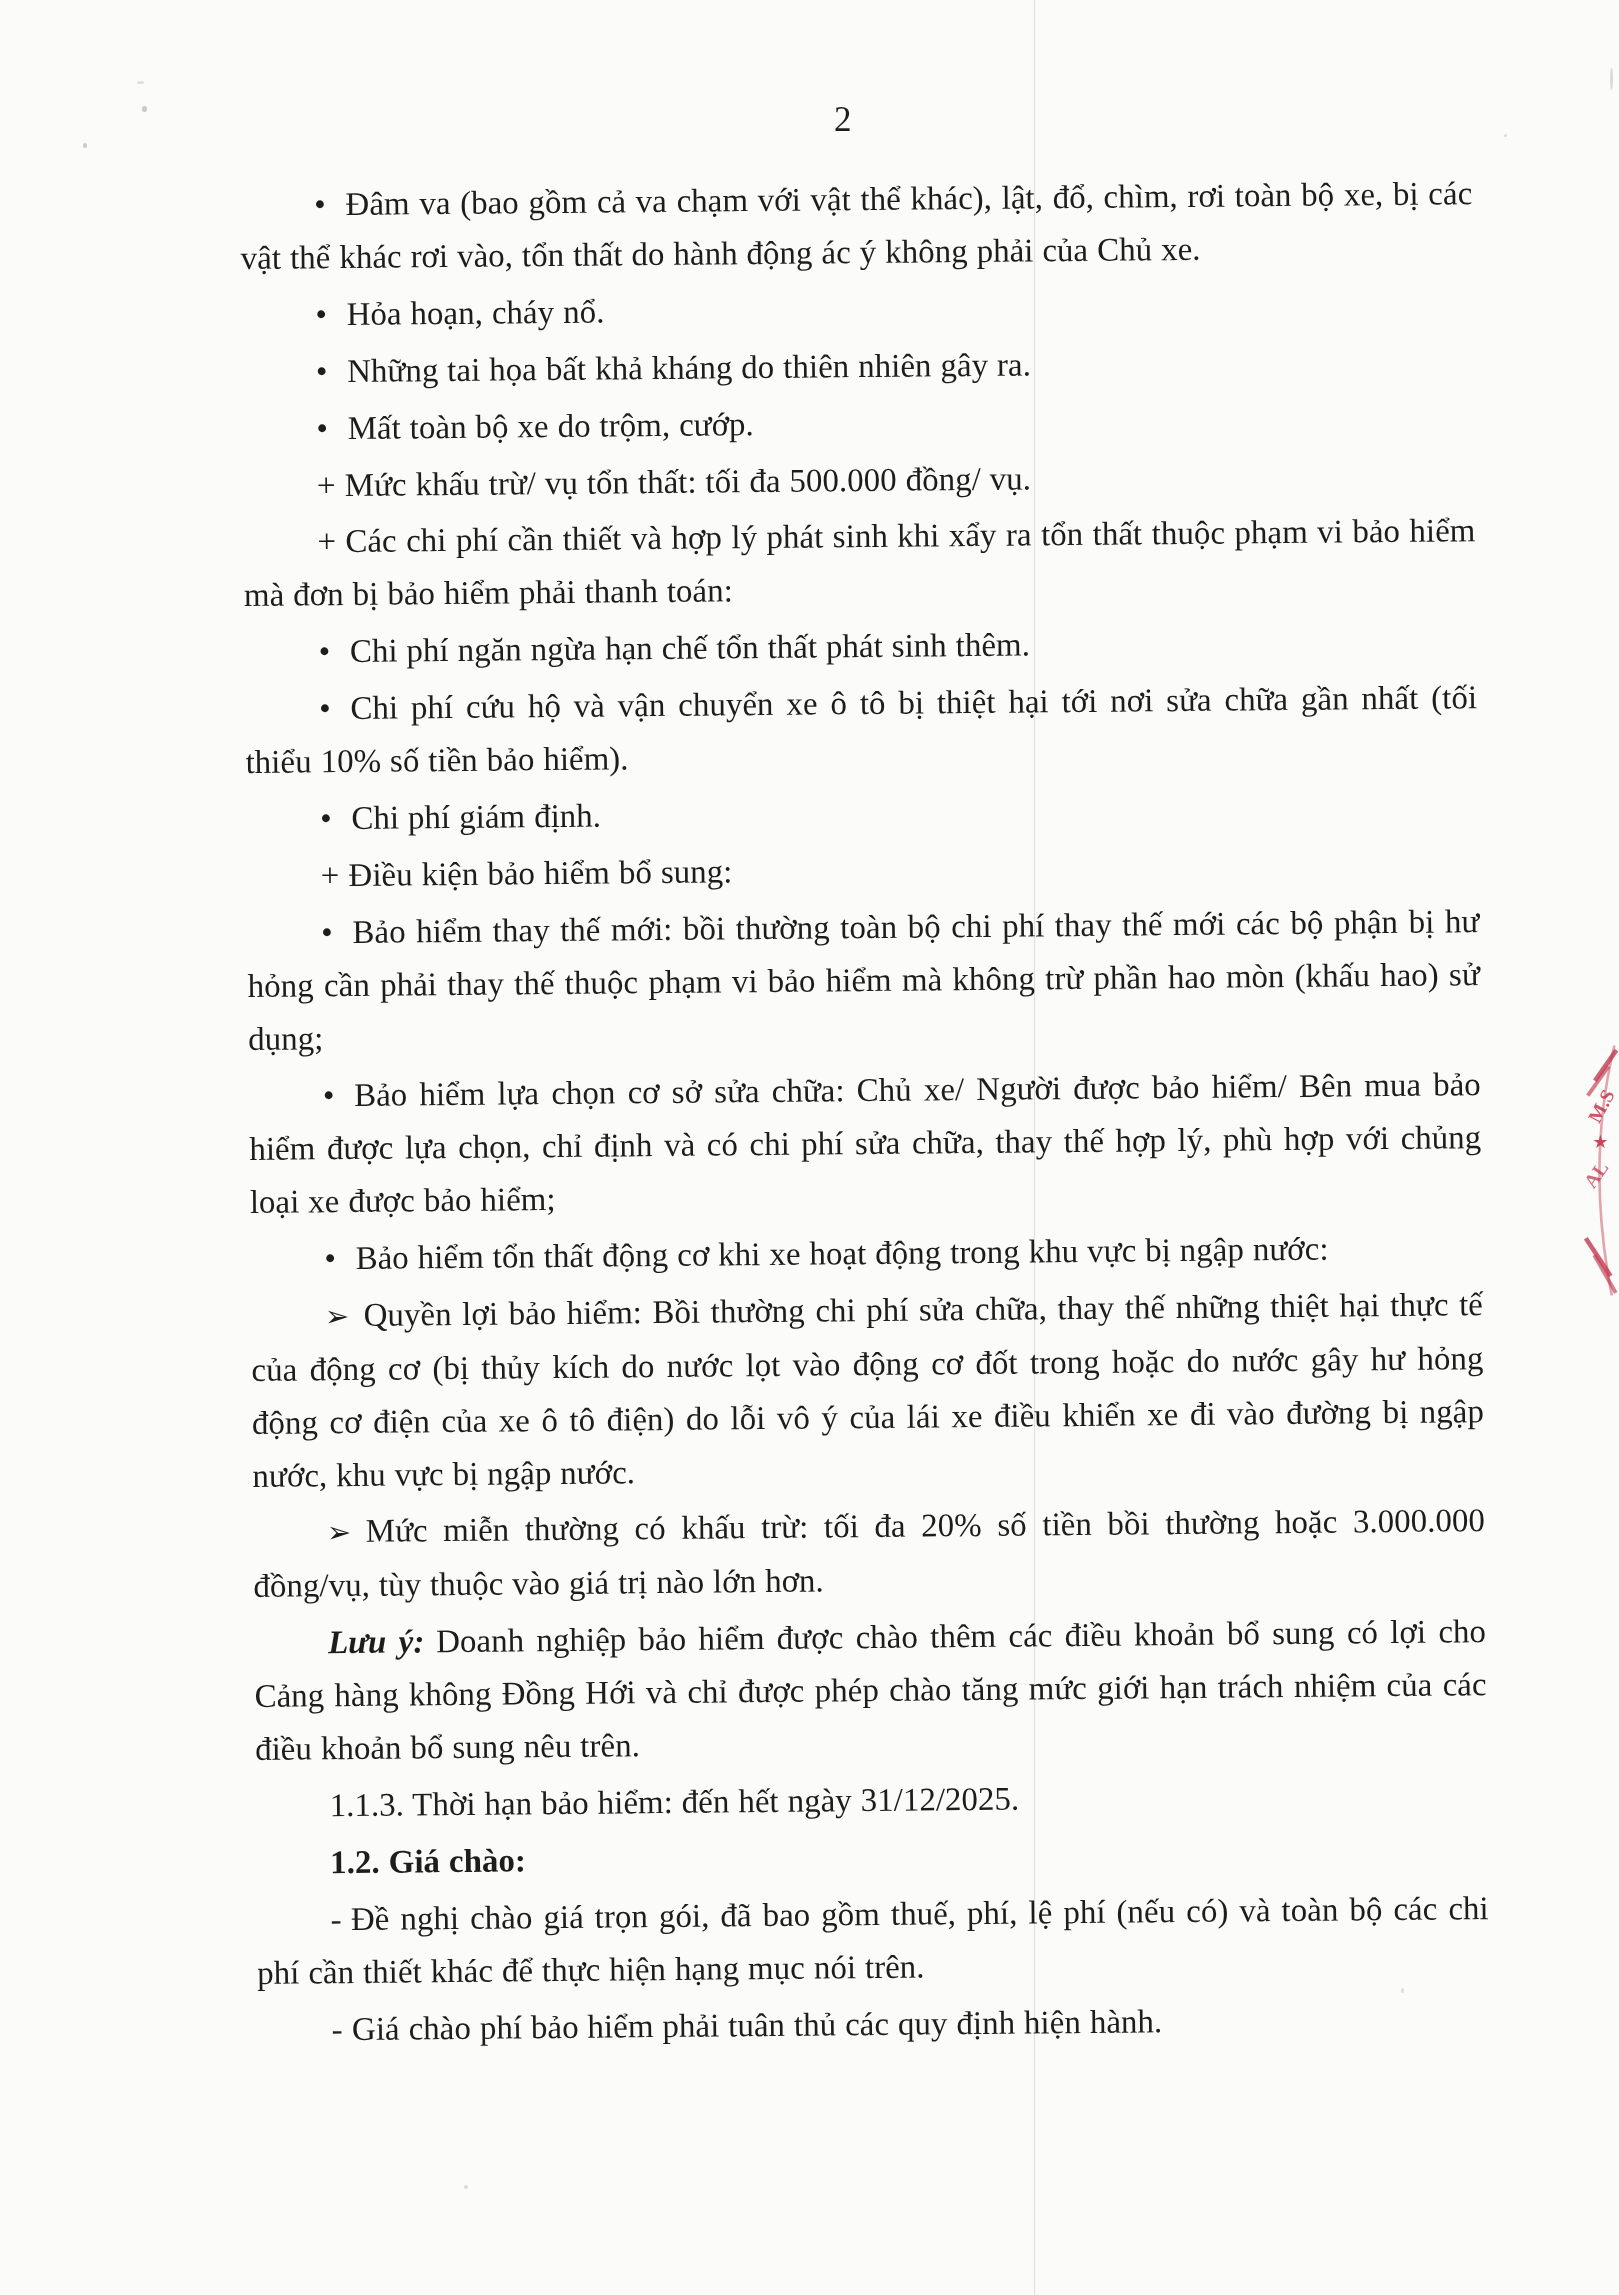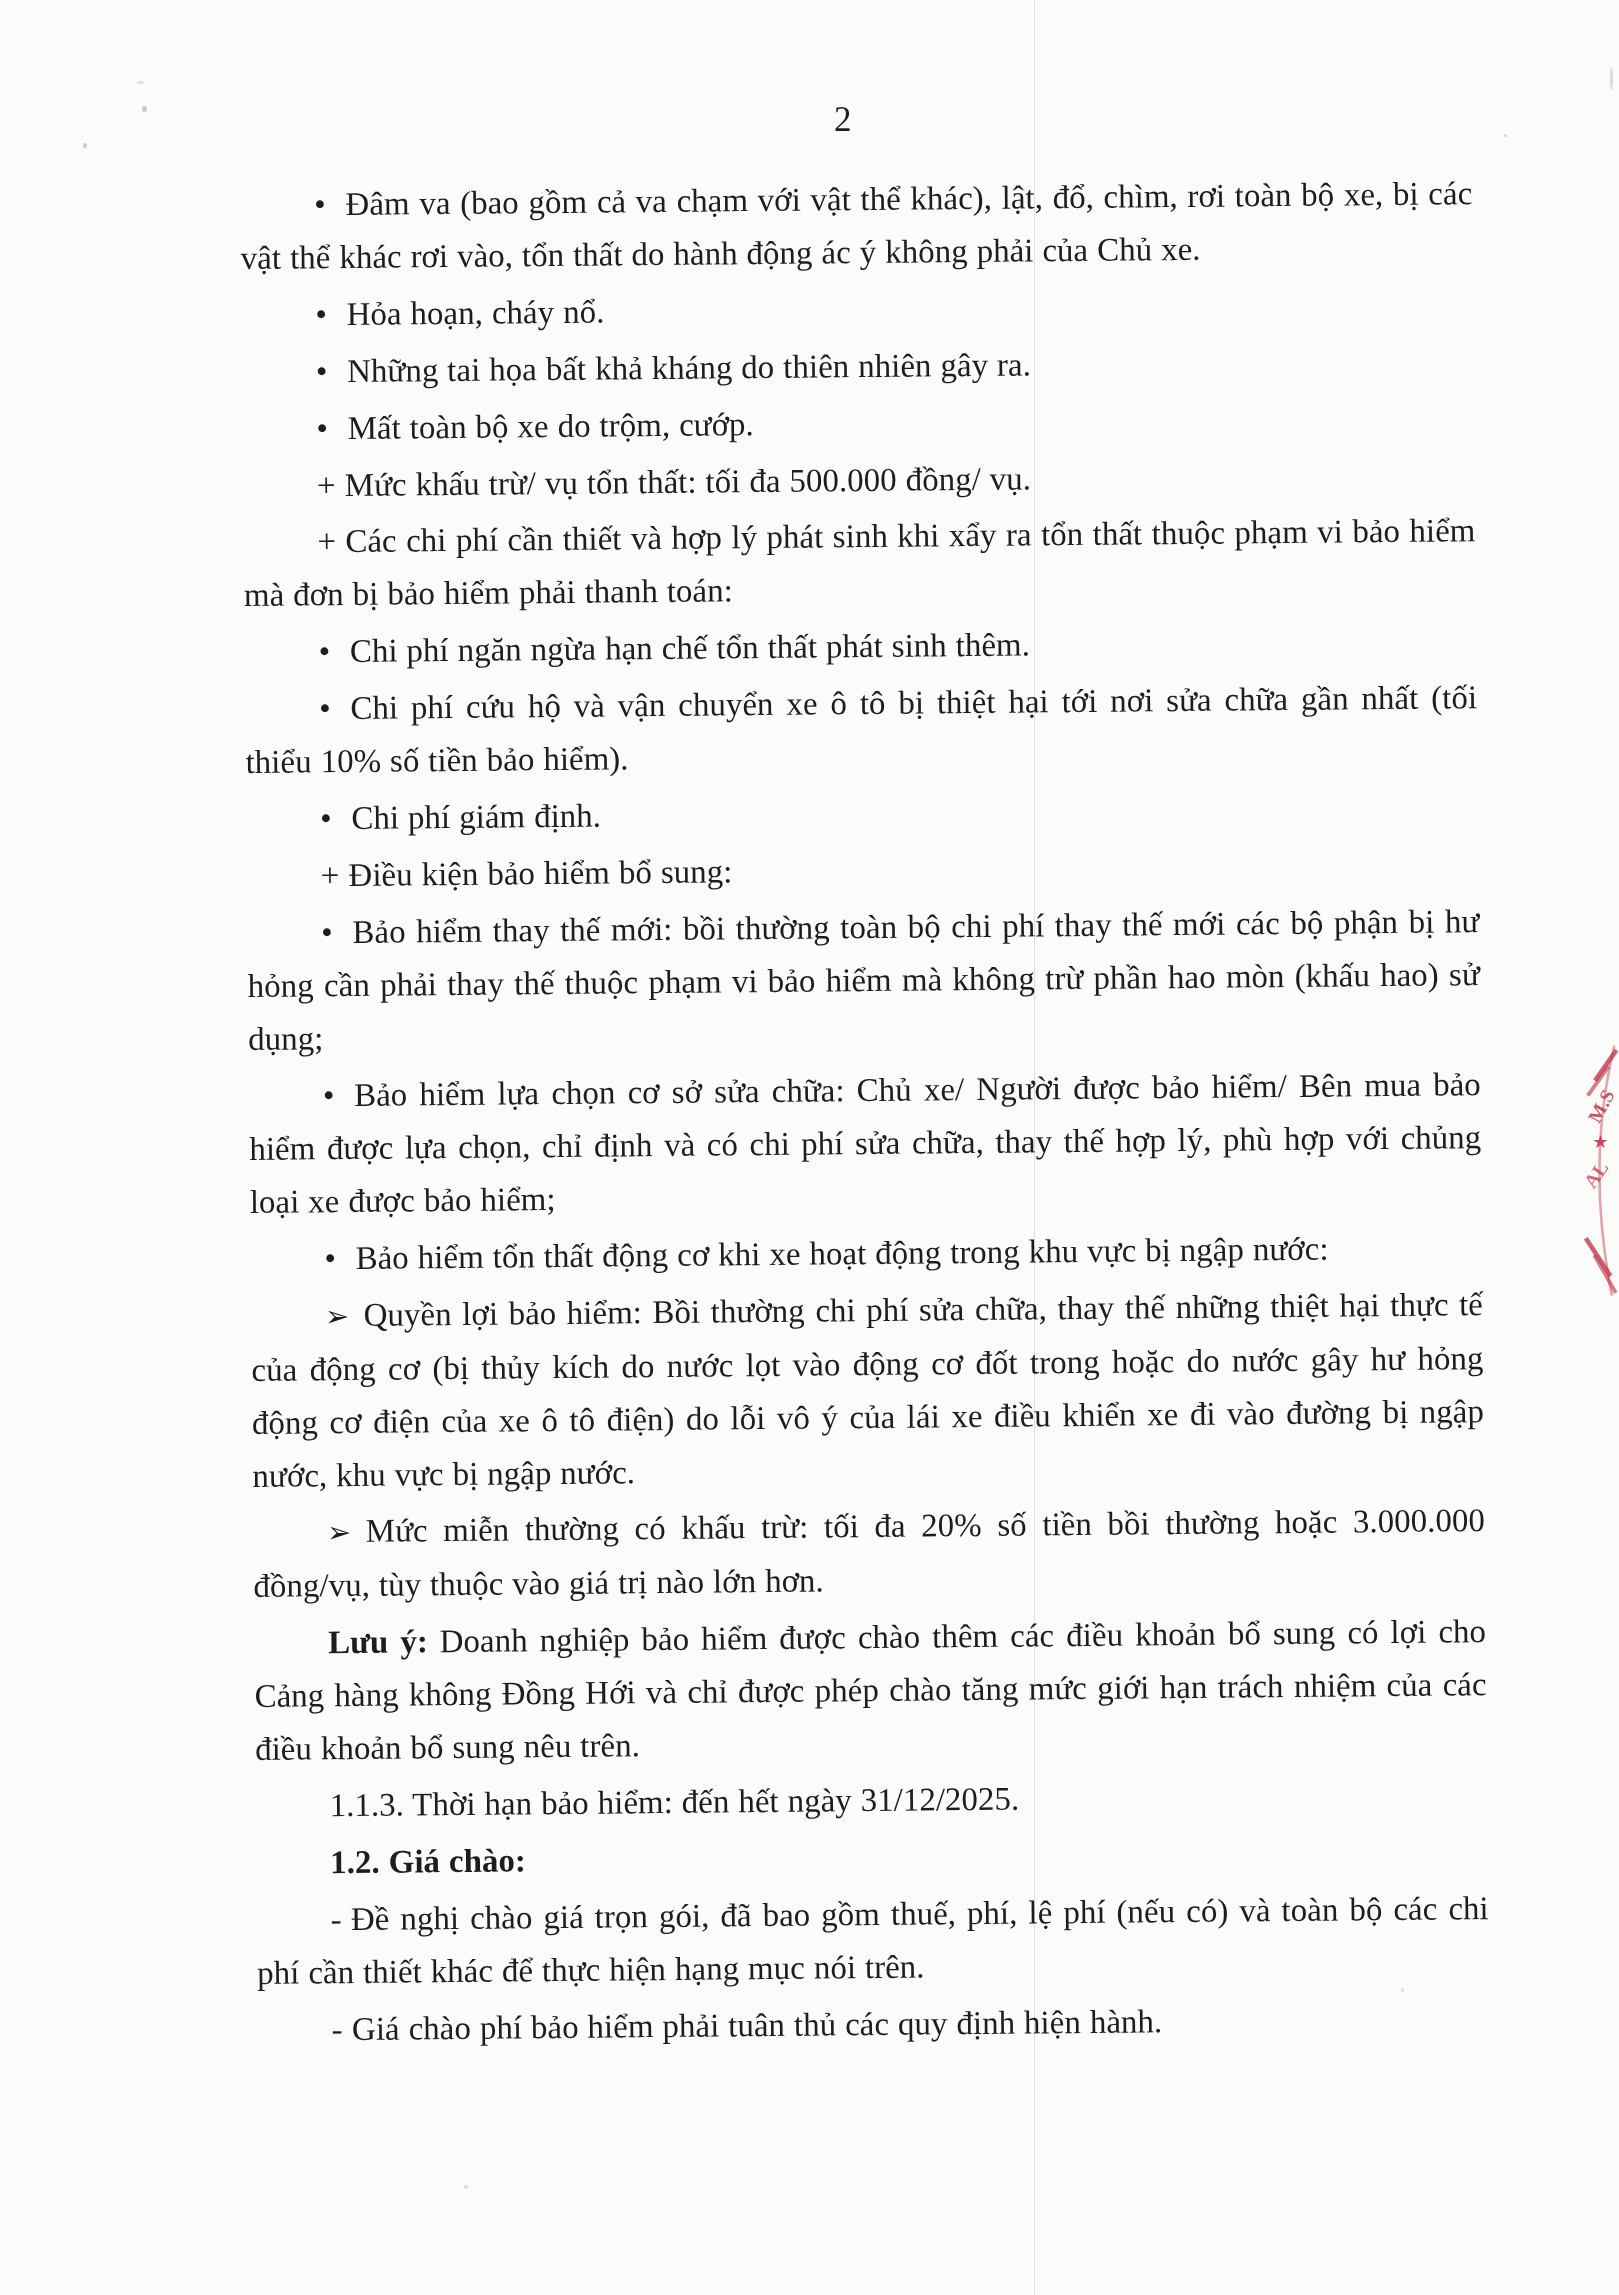--- a/index.html
+++ b/index.html
@@ -22,21 +22,21 @@
   }
   .para{
     margin:0 0 3.9px 0;
     font-size:33px;
     line-height:53px;
     text-align:justify;
     text-indent:74px;
     word-spacing:0.7px;
   }
   .bold{font-weight:700;}
-  .note-lead{font-weight:700;margin-right:11.8px;}
+  .note-lead{font-weight:700;font-style:italic;margin-right:11.8px;}
   .marker{display:inline;}
   .m-bullet{margin-right:19.7px;}
   .m-plus{margin-right:9.2px;}
   .m-arrow{margin-right:14.4px;font-size:29px;}
   .m-dash{margin-right:9.2px;}
   .fold-line{
     position:absolute;left:1034px;top:0;width:1.3px;height:2295px;
     background:#cfcdc8;opacity:.6;
   }
   .speck{position:absolute;background:#8f8f8f;border-radius:50%;opacity:.45;}

